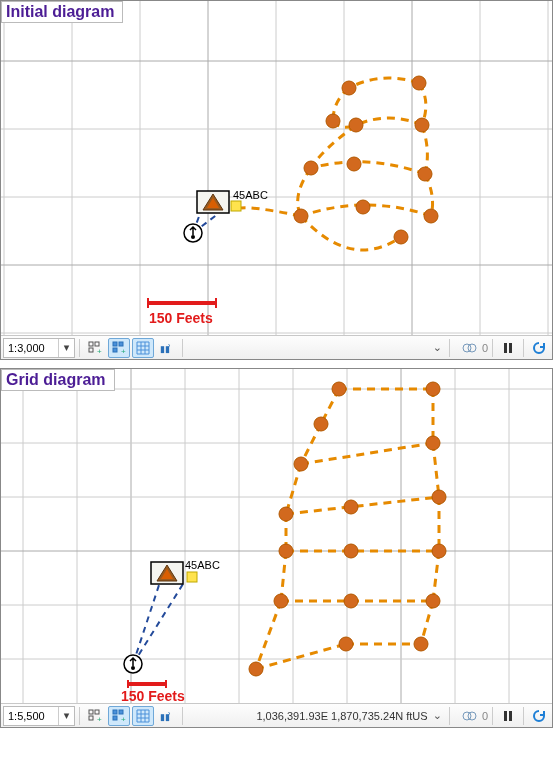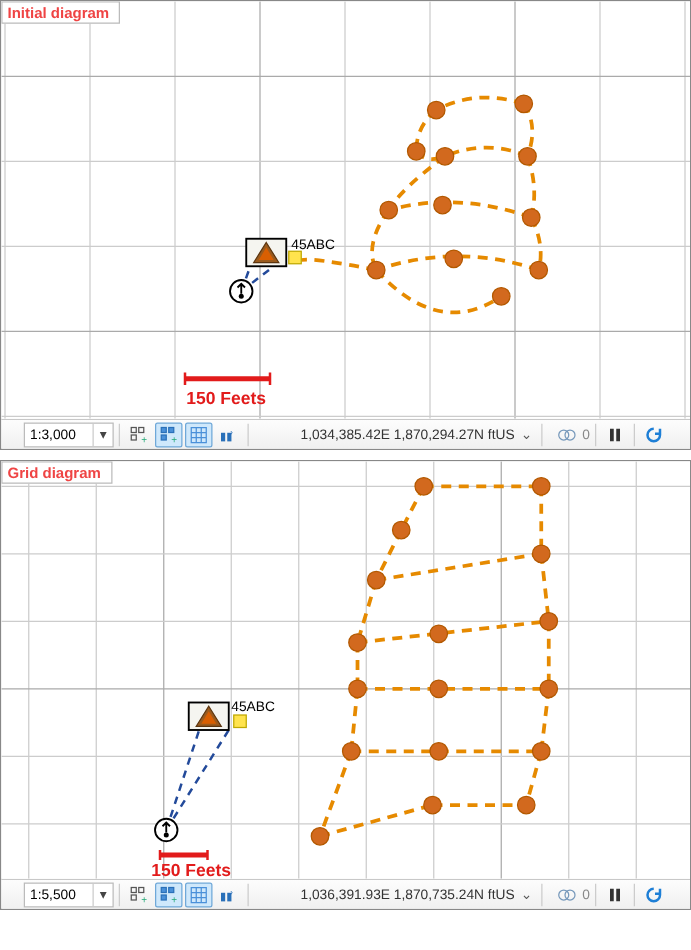--- a/index.html
+++ b/index.html
@@ -20,23 +20,23 @@
     position: relative;
     height: 334px;
     background: #fff;
   }
   .title-tag {
     position: absolute;
     top: 0; left: 0;
     border: 1px solid #bbb;
     background: #fff;
     padding: 1px 8px 1px 4px;
-    font-size: 12px;
+    font-size: 16px;
     font-weight: 600;
-    color: #ef4444;
+    color: #4c1d95;
     z-index: 20;
   }
   .grid-lines line { stroke: #ccc; stroke-width: 1; }
   .grid-lines line.major { stroke: #aaa; }
   .dashline { stroke: #e68a00; stroke-width: 3; stroke-dasharray: 8 6; fill: none; }
   .blueline { stroke: #234a9a; stroke-width: 2; stroke-dasharray: 6 5; fill: none; }
   .node { fill: #d2691e; stroke: #b35900; stroke-width: 1; }
   .source-box { fill: #f5f5f0; stroke: #000; stroke-width: 1.5; }
   .source-tri-out { fill: #9a5b1e; stroke: #5c3610; stroke-width:1; }
   .source-tri-in { fill: #d95f02; }
@@ -44,21 +44,21 @@
   .sink-circ { fill:#fff; stroke:#000; stroke-width:1.5; }
   .scale-bar { stroke: #e21b1b; stroke-width:4; }
   .scale-tick { stroke: #e21b1b; stroke-width:2; }
   .scale-label { fill: #e21b1b; font-size: 14px; font-weight:600; }
   .toolbar {
     display: flex;
     align-items: center;
     height: 24px;
     background: linear-gradient(#fdfdfd,#f0f0f0);
     border-top: 1px solid #c8c8c8;
-    padding: 0 18px;
+    padding: 0 2px;
     gap: 2px;
     font-size: 11px;
   }
   .scale-select {
     width: 72px;
     display:flex;
     align-items:center;
     border:1px solid #bbb;
     height:20px;
     background:#fff;
@@ -192,21 +192,20 @@
         </svg>
     </div>
     <div class="tbtn">
       <svg class="icon" viewBox="0 0 16 16">
           <text x="1" y="12" font-size="9" fill="#2a70b9">▮▮</text>
           <text x="9" y="8" font-size="7" fill="#2a70b9">›</text>
         </svg>
     </div>
     <div class="sep"></div>
     <div class="coords">
-      <span>1,034,385.42E 1,870,294.27N ftUS</span>
       <span class="chev">⌄</span>
     </div>
     <div class="sep"></div>
     <div class="right-group">
       <div class="tbtn">
         <svg class="icon" viewBox="0 0 16 16">
             <circle cx="6" cy="8" r="4" fill="none" stroke="#79b"></circle>
             <circle cx="11" cy="8" r="4" fill="none" stroke="#79b"></circle>
           </svg>
       </div>

